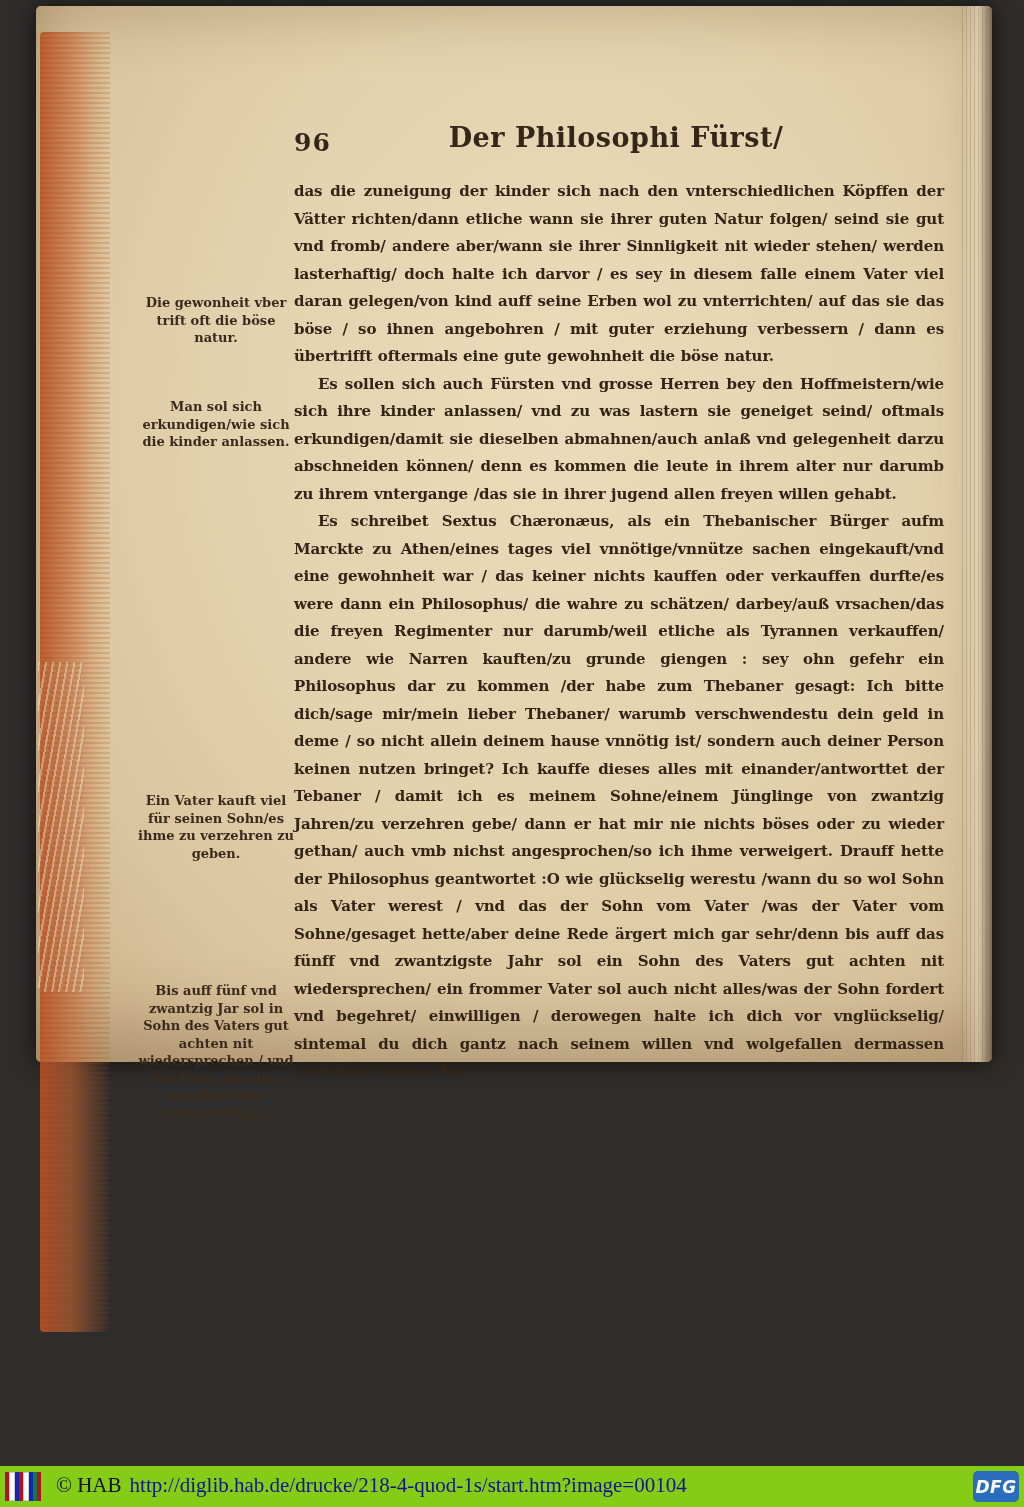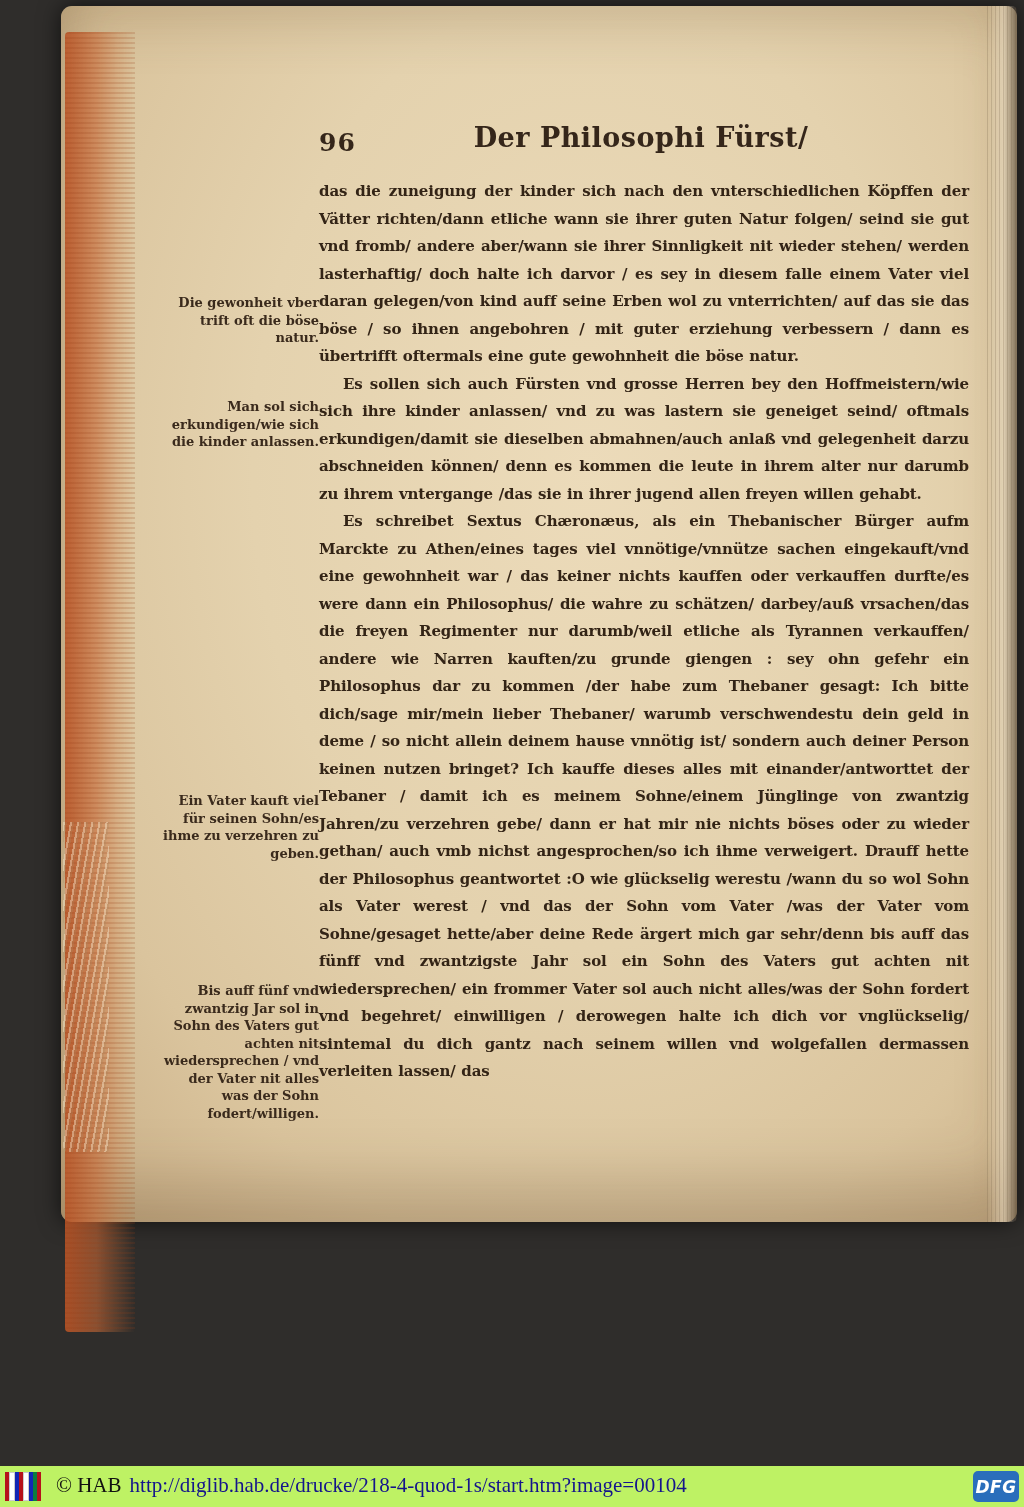--- a/index.html
+++ b/index.html
@@ -6,25 +6,24 @@
   html,body { width:1024px; height:1507px; }
   body {
     position:relative;
     background:#2f2d2b;
     font-family:"DejaVu Serif", serif;
     overflow:hidden;
   }
 
   
   .page {
-    position:absolute; left:36px; top:6px; width:956px; height:1216px;
+    position:absolute; left:36px; top:6px; width:956px; height:1056px;
     background:radial-gradient(ellipse at 55% 38%, #ecdbba 0%, #e4d2ae 45%, #dac49d 75%, #c8ad85 100%);
-    border-radius:11px;
+    border-radius:5px;
     box-shadow:0 0 22px rgba(0,0,0,.65), inset 0 -40px 60px rgba(90,65,35,.25), inset 0 25px 45px rgba(120,95,55,.18);
-    margin-left:25px;
   }
 
   
   .fore-edge {
     position:absolute; left:4px; top:26px; width:70px; height:1300px;
     background:
       repeating-linear-gradient(to bottom, rgba(150,60,20,.18) 0 2px, rgba(0,0,0,0) 2px 5px),
       linear-gradient(to right, rgba(186,84,38,.88) 0%, rgba(200,105,55,.6) 45%, rgba(205,115,60,.25) 75%, rgba(205,115,60,0) 100%);
     border-radius:4px 0 0 4px;
     filter:blur(.4px);
@@ -51,41 +50,41 @@
     font-size:25px; font-weight:700; letter-spacing:1px;
   }
   .running-header {
     position:absolute; left:300px; top:116px; width:560px;
     text-align:center; font-size:27px; font-weight:700; letter-spacing:.5px;
   }
 
   .margin-note {
     position:absolute; left:102px; width:156px;
     font-size:13px; line-height:17.5px; font-weight:600;
-    color:#3a2a1c; text-align:right;
+    color:#3a2a1c; text-align:center;
   }
   .mn-0 { top:288px; }
   .mn-1 { top:392px; }
   .mn-2 { top:556px; }
   .mn-3 { top:786px; }
   .mn-4 { top:976px; }
 
   .body-col {
     position:absolute; left:258px; top:172px; width:650px;
     font-size:15px; line-height:27.5px; font-weight:700;
     text-align:justify; letter-spacing:-.1px; word-spacing:.5px;
     color:#332416;
   }
   .body-col p + p { text-indent:24px; }
   .catchword { text-align:right; padding-right:16px; font-weight:700; }
 
   
   .footer {
     position:absolute; left:0; bottom:0; width:1024px; height:41px;
-    background:#bef264;
+    background:#84cc16;
     display:flex; align-items:center;
   }
   .calibration {
     position:absolute; left:5px; top:6px; width:36px; height:29px;
     display:flex;
   }
   .calibration span { flex:1 0 auto; height:100%; }
   .c0{background:#b5121b}.c1{background:#ffffff;border:1px solid #ccc}.c2{background:#1226b5}
   .c3{background:#b5121b}.c4{background:#ffffff;border:1px solid #ccc}.c5{background:#1226b5}
   .c6{background:#0b7d3e}.c7{background:#b5121b}

